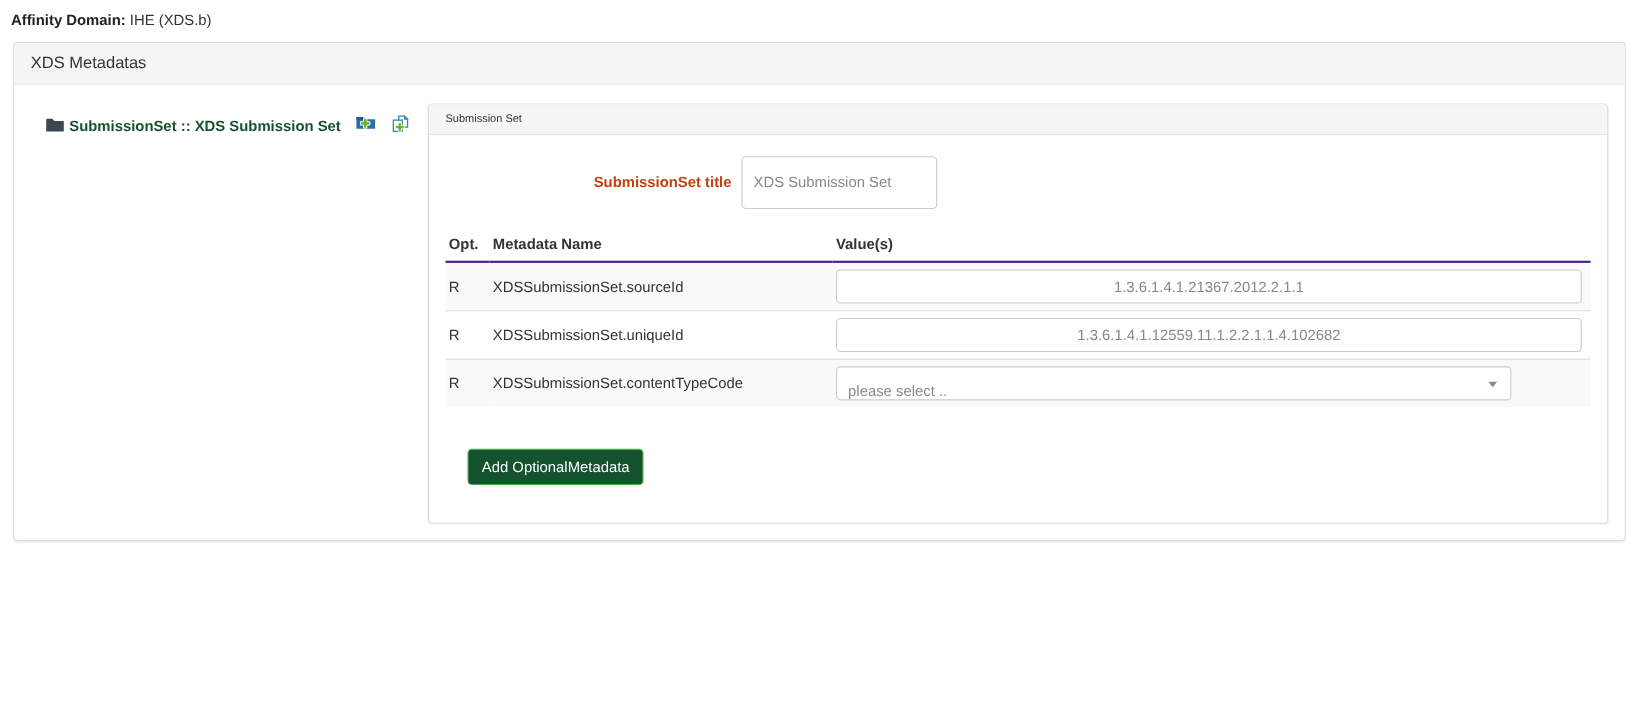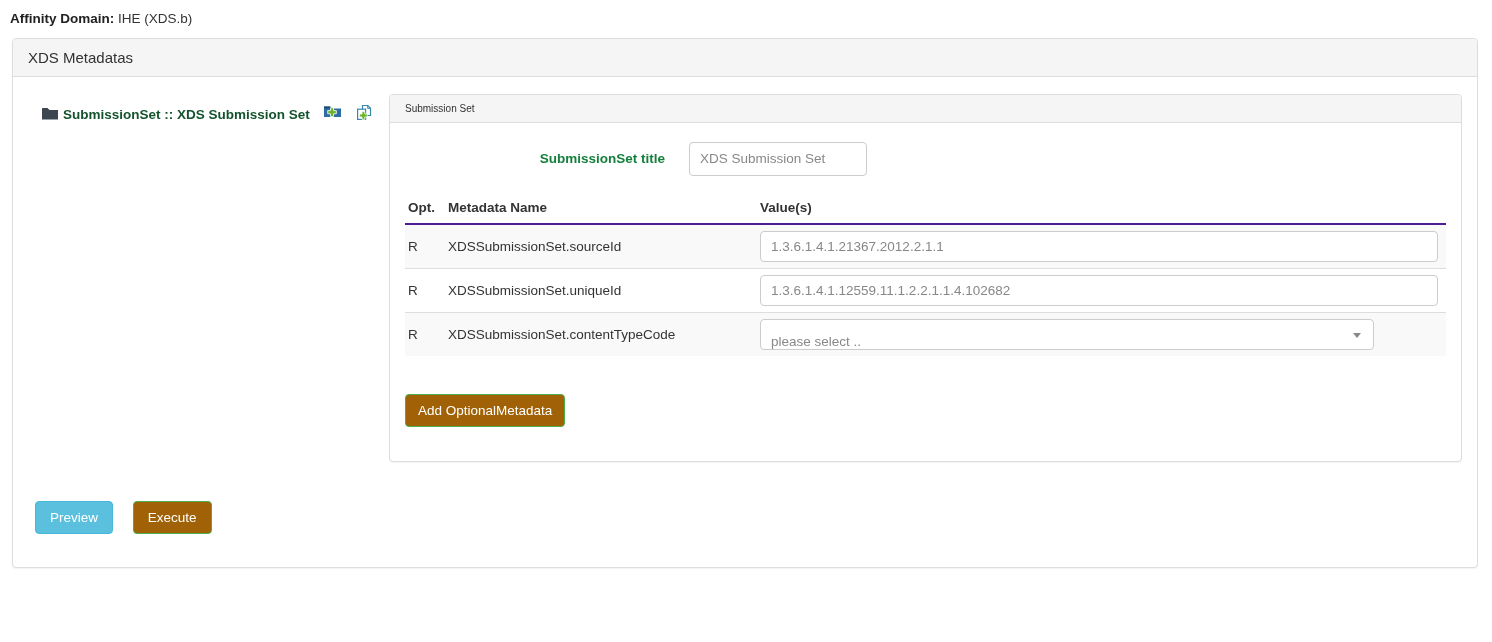--- a/index.html
+++ b/index.html
@@ -57,25 +57,25 @@
   .inner-body { padding: 15px; }
 
   
   .form-group { display: flex; align-items: center; margin: 0 0 17px 0; }
   .form-group:first-child { margin-top: 4px; }
   .control-label {
     flex: 0 0 260px; width: 260px;
     text-align: right;
     font-weight: bold;
     padding-right: 0;
-    margin-right: 24px;
-    color: #15803d;
+    margin-right: 9px;
+    color: #c2410c;
   }
   .text-input {
-    height: 34px;
+    height: 48px;
     padding: 5px 10px;
     border: 1px solid #ccc;
     border-radius: 4px;
     font-family: "Liberation Sans", sans-serif;
     font-size: 13.5px;
     color: #888;
     background: #fff;
     outline: none;
   }
   .title-input { width: 178px; }
@@ -90,21 +90,21 @@
     color: #333;
   }
   .meta-table th.col-opt { width: 40px; }
   .meta-table th.col-name { width: 312px; }
   .meta-table td {
     padding: 6px 8px 6px 3px;
     border-top: 1px solid #ddd;
     vertical-align: middle;
   }
   .meta-table tbody tr:nth-child(odd) { background: #f9f9f9; }
-  .value-input { width: 100%; height: 31px; }
+  .value-input { width: 100%; height: 31px; text-align: center; }
 
   
   .select-box {
     position: relative;
     width: 614px; height: 31px;
     border: 1px solid #ccc;
     border-radius: 4px;
     background: #fff;
     display: flex; align-items: flex-end;
     padding: 0 26px 0 10px;
@@ -124,21 +124,21 @@
     display: inline-block;
     padding: 6px 12px;
     font-family: "Liberation Sans", sans-serif;
     font-size: 13.5px;
     line-height: 1.42;
     color: #fff;
     border-radius: 4px;
     border: 1px solid transparent;
     cursor: pointer;
   }
-  .btn-success { background: #a16207; border-color: #4cae4c; }
+  .btn-success { background: #14532d; border-color: #4cae4c; margin-left: 20px; }
   .btn-info    { background: #5bc0de; border-color: #46b8da; }
   .add-btn { margin-top: 38px; margin-bottom: 19px; }
 
   .actions-row { margin: 39px 0 18px 7px; }
   .actions-row .btn { margin-right: 16px; padding: 6px 14px; }
 </style>
 </head>
 <body>
 
 <div class="top-info">
@@ -227,19 +227,15 @@
                 </td>
               </tr>
             </tbody>
           </table>
 
           <button class="btn btn-success add-btn">Add OptionalMetadata</button>
         </div>
       </div>
     </div>
 
-    <div class="actions-row">
-      <button class="btn btn-info">Preview</button>
-      <button class="btn btn-success">Execute</button>
-    </div>
 
   </div>
 </div>
 
 </body></html>

